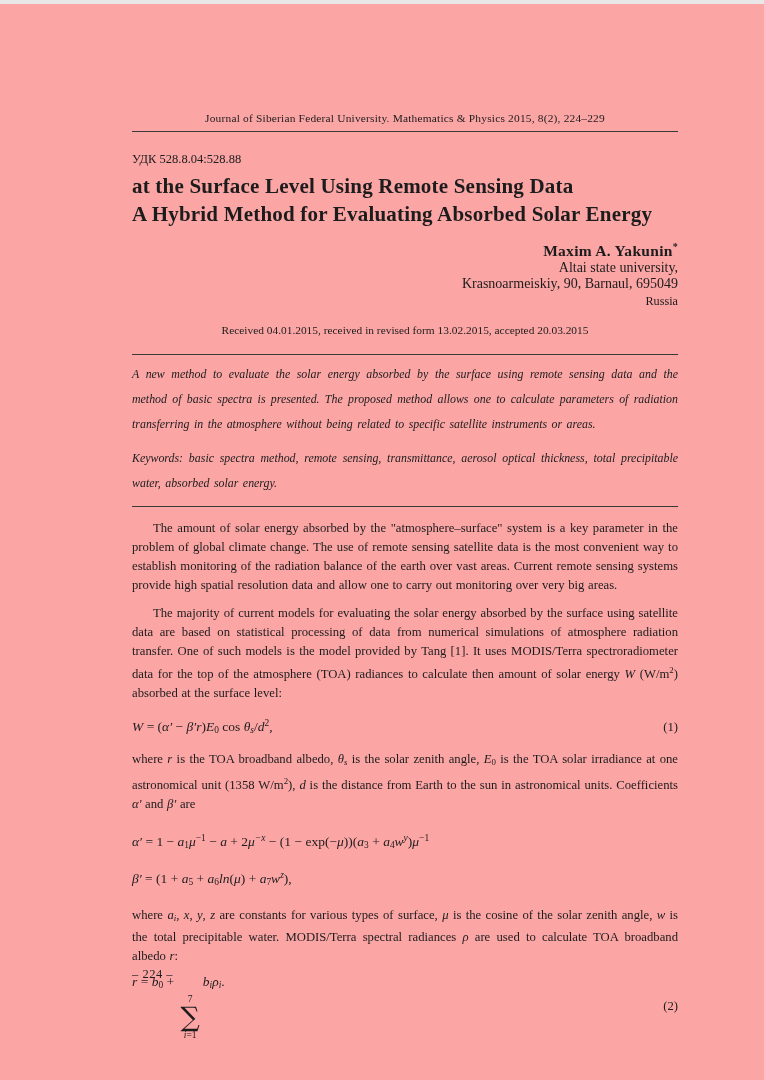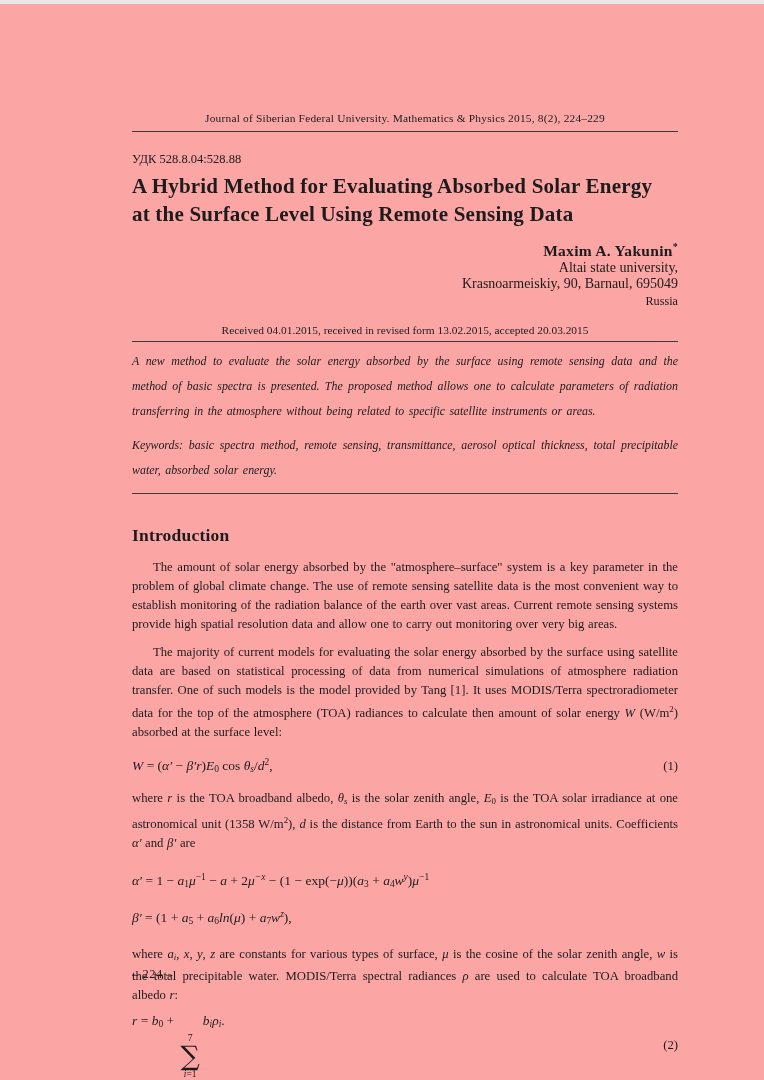--- a/index.html
+++ b/index.html
@@ -34,21 +34,21 @@
   }
   .author-block { margin-top: 13px; text-align: right; }
   .author-name { font-size: 15.5px; font-weight: bold; letter-spacing: 0.3px; }
   .author-name .mark { font-size: 10px; vertical-align: 6px; }
   .affil { font-size: 14px; line-height: 15.5px; }
   .country { margin-top: 3px; font-size: 12.2px; }
   .received {
     margin-top: 15px;
     text-align: center;
     font-size: 11.4px;
-    padding-bottom: 5px;
+    padding-bottom: 18px;
     border-bottom: 1.1px solid #3a3a3a;
   }
   .abstract-box {
     border-bottom: 1.2px solid #3a3a3a;
     padding: 7px 0 10px 0;
   }
   .abstract, .keywords {
     font-style: italic;
     font-size: 11.9px;
     line-height: 25px;
@@ -116,39 +116,38 @@
 <body>
 
 <div class="page">
   <div class="content">
 
     <div class="journal-header">Journal of Siberian Federal University. Mathematics &amp; Physics 2015, 8(2), 224–229</div>
 
     <div class="udc">УДК 528.8.04:528.88</div>
 
     <div class="title">
+      <div>at the Surface Level Using Remote Sensing Data</div>
       <div>A Hybrid Method for Evaluating Absorbed Solar Energy</div>
-      <div>at the Surface Level Using Remote Sensing Data</div>
     </div>
 
     <div class="author-block">
       <div class="author-name"><span>Maxim A. Yakunin</span><span class="mark">*</span></div>
       <div class="affil">Altai state university,</div>
       <div class="affil">Krasnoarmeiskiy, 90, Barnaul, 695049</div>
       <div class="country">Russia</div>
     </div>
 
     <div class="received">Received 04.01.2015, received in revised form 13.02.2015, accepted 20.03.2015</div>
 
     <div class="abstract-box">
       <div class="abstract">A new method to evaluate the solar energy absorbed by the surface using remote sensing data and the method of basic spectra is presented. The proposed method allows one to calculate parameters of radiation transferring in the atmosphere without being related to specific satellite instruments or areas.</div>
       <div class="keywords">Keywords: basic spectra method, remote sensing, transmittance, aerosol optical thickness, total precipitable water, absorbed solar energy.</div>
     </div>
 
-    <div class="section-heading">Introduction</div>
 
     <div class="para">The amount of solar energy absorbed by the "atmosphere–surface" system is a key parameter in the problem of global climate change. The use of remote sensing satellite data is the most convenient way to establish monitoring of the radiation balance of the earth over vast areas. Current remote sensing systems provide high spatial resolution data and allow one to carry out monitoring over very big areas.</div>
 
     <div class="para tight"><span>The majority of current models for evaluating the solar energy absorbed by the surface using satellite data are based on statistical processing of data from numerical simulations of atmosphere radiation transfer. One of such models is the model provided by Tang [1]. It uses MODIS/Terra spectroradiometer data for the top of the atmosphere (TOA) radiances to calculate then amount of solar energy </span><span class="i">W</span><span> (W/m</span><span class="sup">2</span><span>) absorbed at the surface level:</span></div>
 
     <div class="eq">
       <span><span class="i">W</span><span> = (</span><span class="i">α′</span><span> − </span><span class="i">β′r</span><span>)</span><span class="i">E</span><span class="sub">0</span><span> cos </span><span class="i">θ</span><span class="i sub">s</span><span>/</span><span class="i">d</span><span class="sup">2</span><span>,</span></span>
       <span class="eq-num">(1)</span>
     </div>
 

